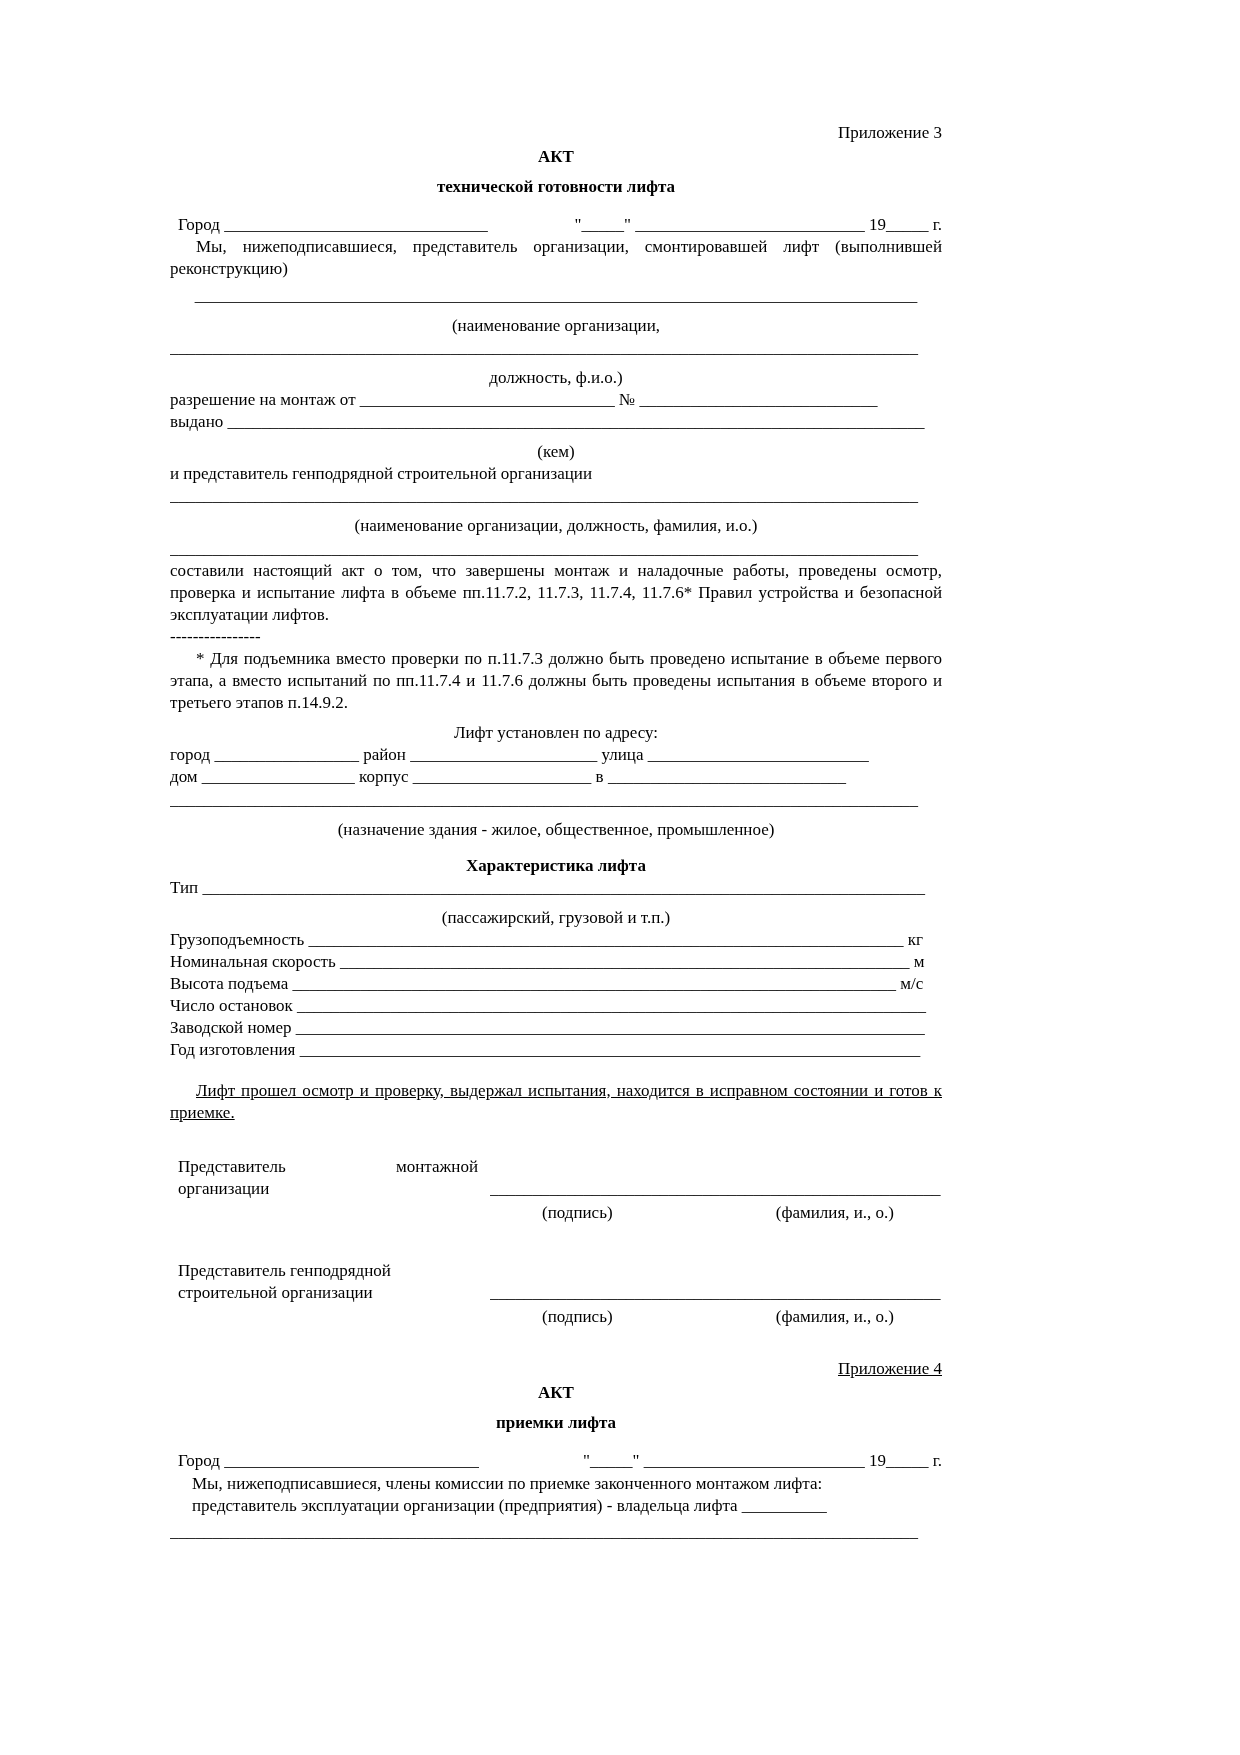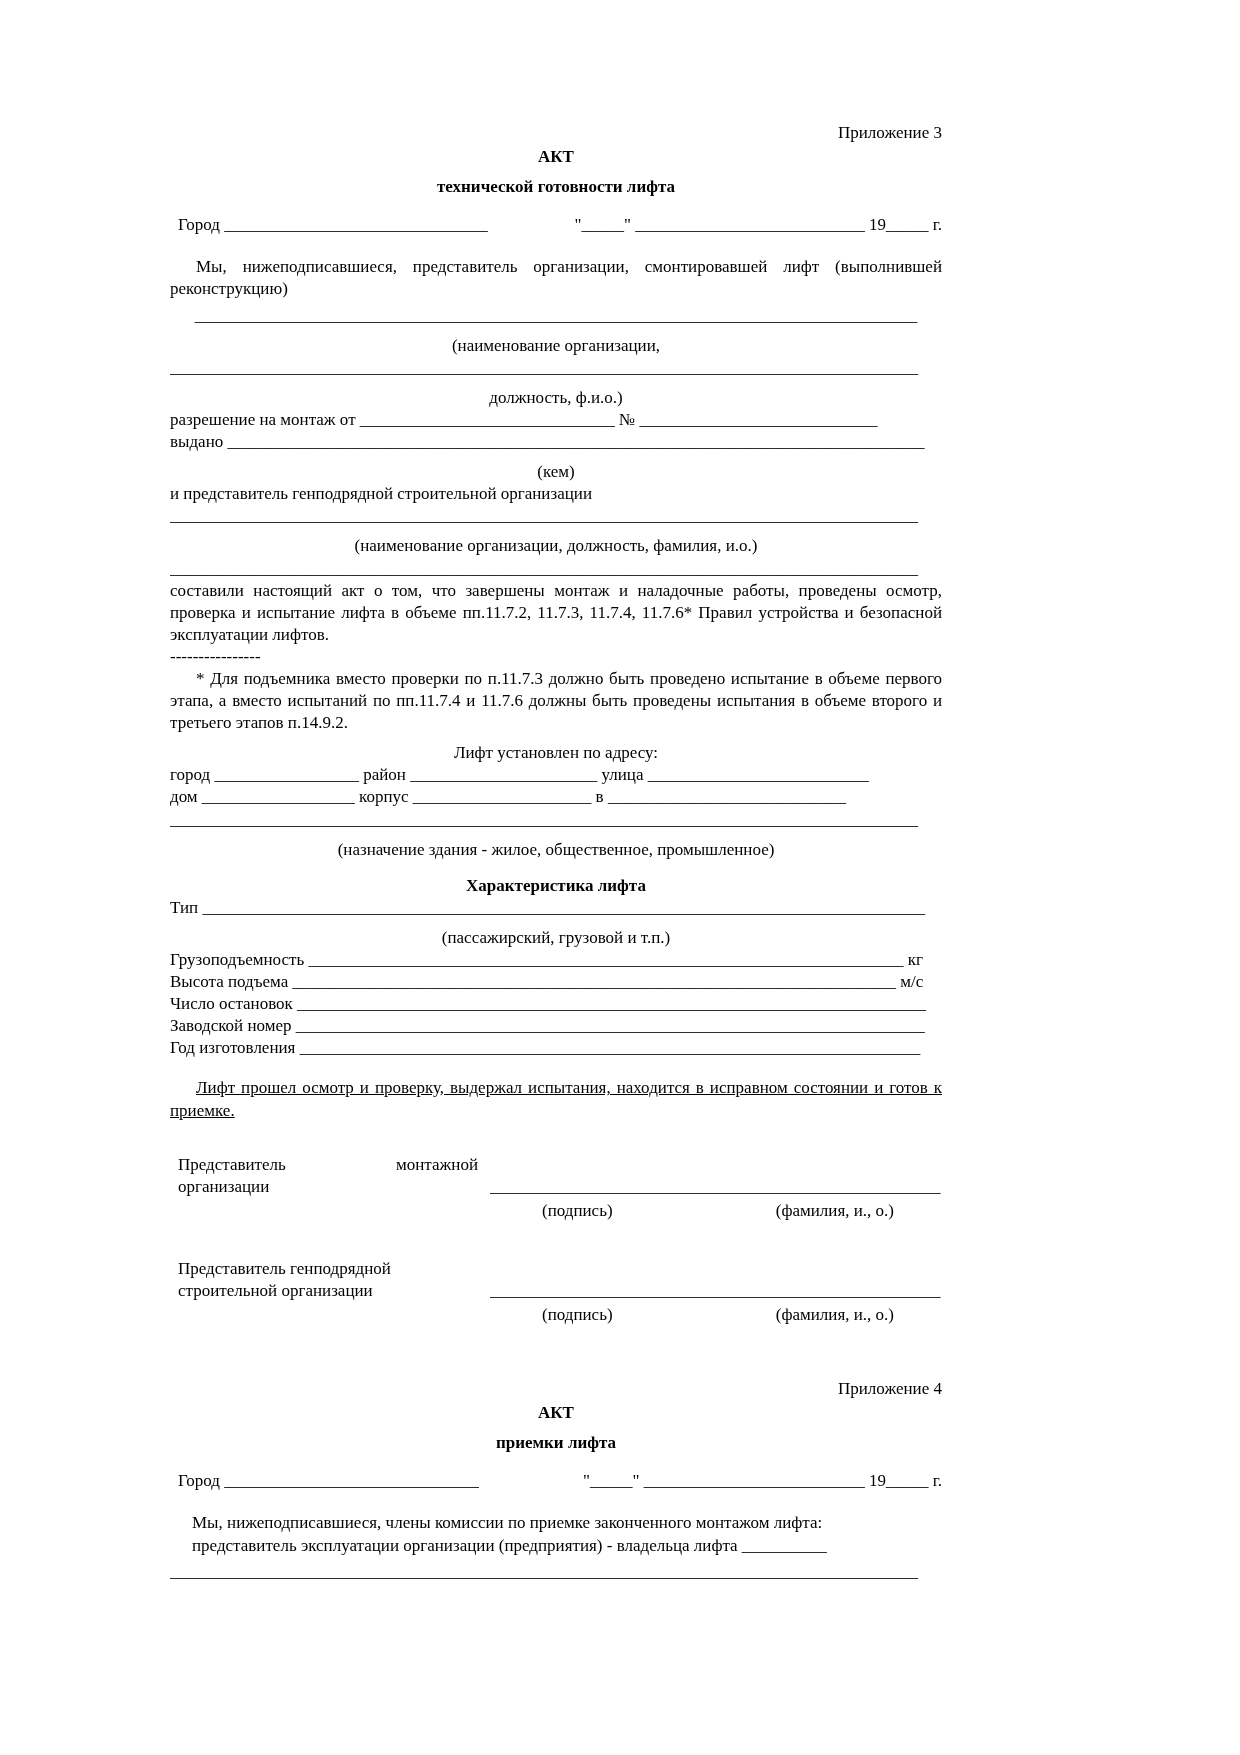--- a/index.html
+++ b/index.html
@@ -16,23 +16,23 @@
   .bold { font-weight: 700; }
   .just { text-align: justify; }
   .ind { text-indent: 26px; }
   .pl8 { padding-left: 8px; }
   .pl22 { padding-left: 22px; }
   .mt2 { margin-top: 2px; }
   .mt4 { margin-top: 4px; }
   .mt14 { margin-top: 14px; }
   .mt16 { margin-top: 16px; }
   .mt18 { margin-top: 18px; text-decoration: underline; }
-  .mt20 { margin-top: 20px; }
+  .mt20 { }
   .mt32 { margin-top: 32px; }
-  .mt38 { margin-top: 52px; }
+  .mt38 { margin-top: 30px; text-decoration: underline; }
   .mt44 { margin-top: 36px; }
   .city-row { display: flex; justify-content: space-between; }
   .line { white-space: nowrap; overflow: hidden; }
   .sig { display: flex; }
   .sig-left { width: 300px; flex: 0 0 300px; }
   .spread { display: flex; justify-content: space-between; }
   .sig-right { flex: 1; padding-left: 12px; margin-top: 22px; }
   .sig-cap { display: flex; justify-content: space-between; padding: 2px 48px 0 52px; align-items: flex-end; }
 </style>
 </head>
@@ -71,20 +71,21 @@
     <div class="t-center">Лифт установлен по адресу:</div>
     <div class="line">город _________________ район ______________________ улица __________________________</div>
     <div class="line">дом __________________ корпус _____________________ в ____________________________</div>
     <div class="line">________________________________________________________________________________________</div>
     <div class="t-center">(назначение здания - жилое, общественное, промышленное)</div>
 
     <div class="t-center bold mt14">Характеристика лифта</div>
     <div class="line">Тип _____________________________________________________________________________________</div>
     <div class="t-center">(пассажирский, грузовой и т.п.)</div>
     <div class="line">Грузоподъемность ______________________________________________________________________ кг</div>
+    <div class="line">Номинальная скорость ___________________________________________________________________ м</div>
     <div class="line">Высота подъема _______________________________________________________________________ м/с</div>
     <div class="line">Число остановок __________________________________________________________________________</div>
     <div class="line">Заводской номер __________________________________________________________________________</div>
     <div class="line">Год изготовления _________________________________________________________________________</div>
 
     <div class="just ind mt18">Лифт прошел осмотр и проверку, выдержал испытания, находится в исправном состоянии и готов к приемке.</div>
 
     <div class="sig mt32 pl8">
       <div class="sig-left">
         <div class="spread">

